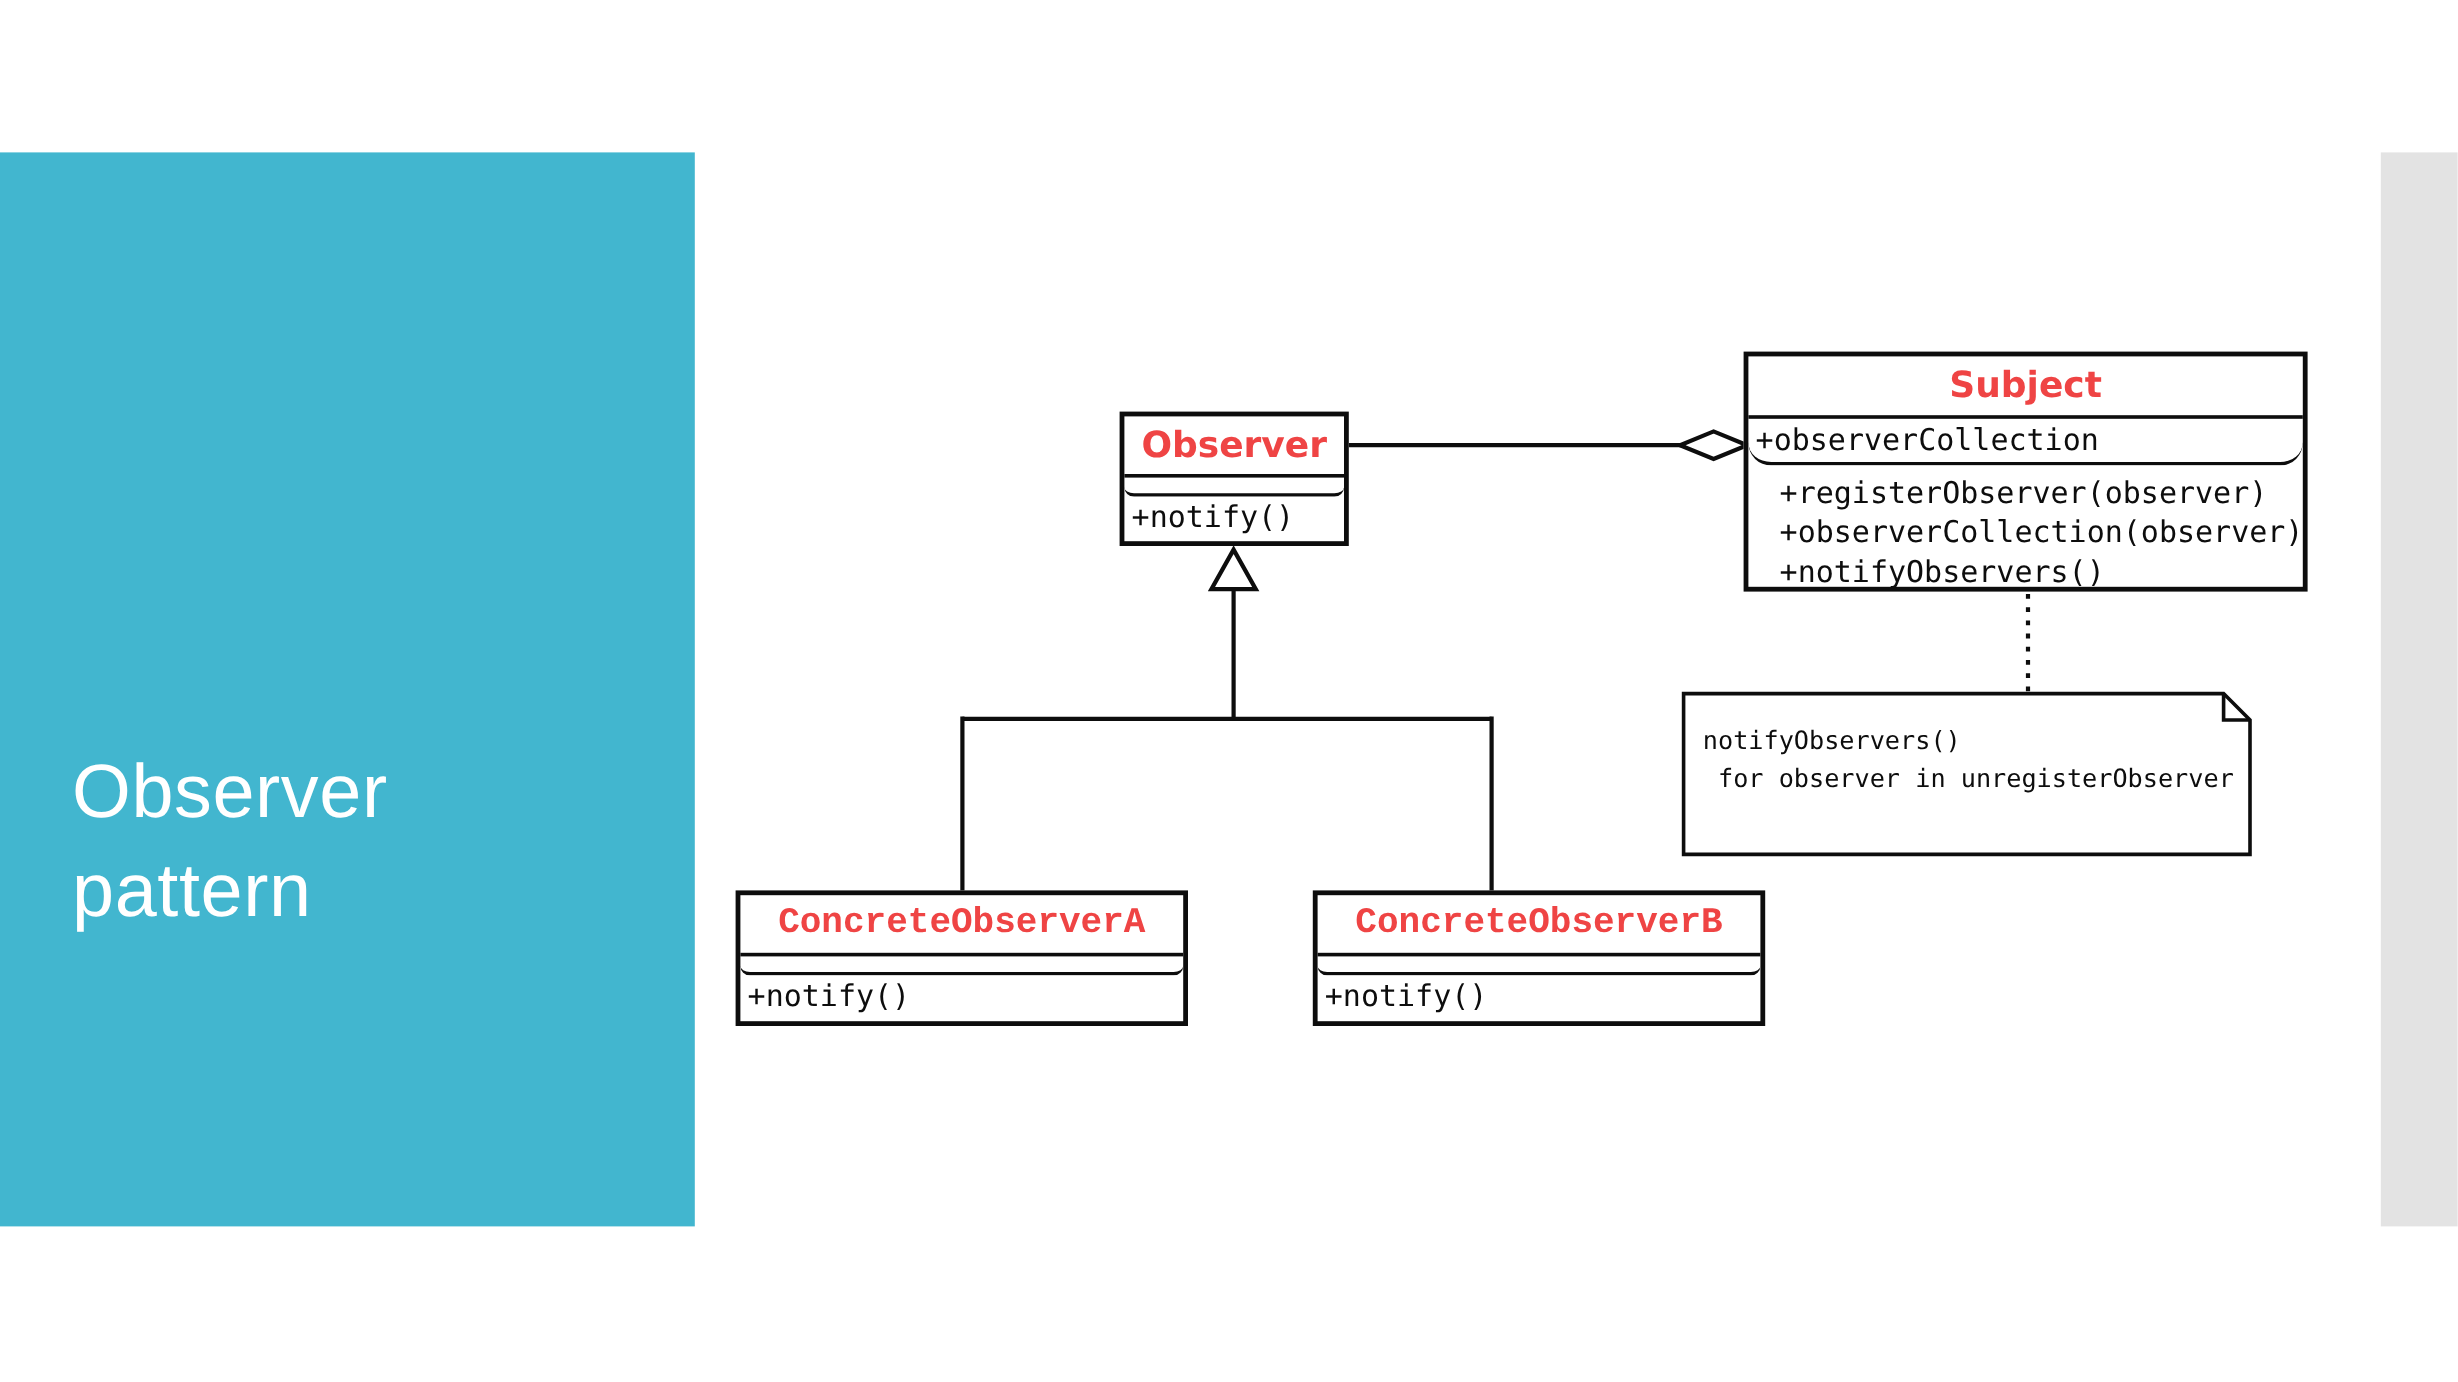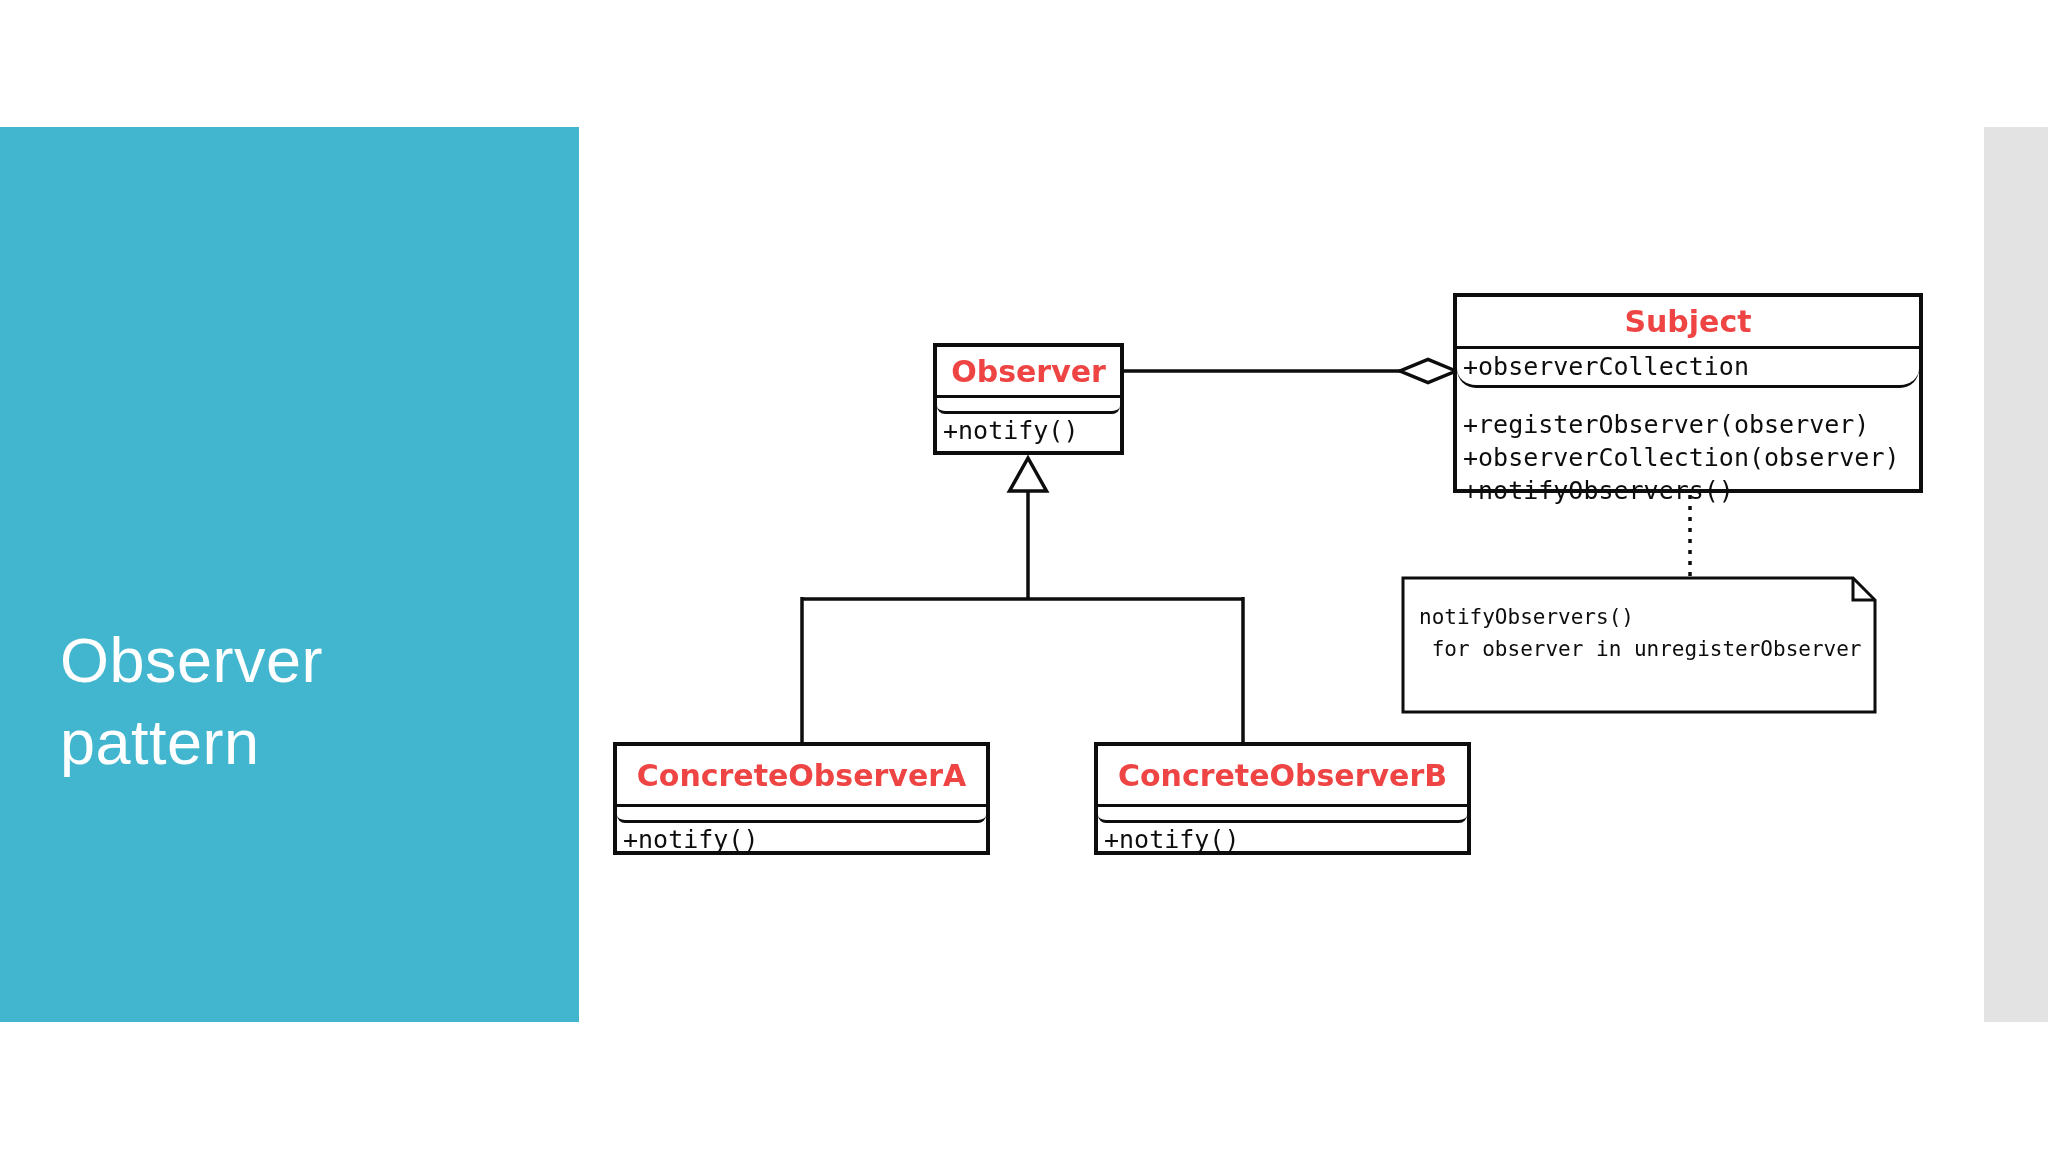--- a/index.html
+++ b/index.html
@@ -77,27 +77,27 @@
   .c-observer { left: 933px; top: 343px; width: 191px; height: 112px; }
   .c-observer .uml-name  { height: 51px; }
   .c-observer .uml-attrs { height: 16px; }
   .c-observer .uml-line  { line-height: 34px; }
 
   
   .c-subject { left: 1453px; top: 293px; width: 470px; height: 200px; }
   .c-subject .uml-name  { height: 52px; }
   .c-subject .uml-attrs { height: 39px; }
   .c-subject .uml-attrs .uml-line { line-height: 36px; }
-  .c-subject .uml-methods { padding-top: 20px; }
+  .c-subject .uml-methods { padding-top: 6px; margin-left: 20px; }
   .c-subject .uml-methods .uml-line { line-height: 33px; }
 
   
   .c-concrete-a { left: 613px;  top: 742px; width: 377px; height: 113px; }
   .c-concrete-b { left: 1053px; top: 742px; width: 377px; height: 113px; margin-left: 41px; }
-  .c-concrete-a .uml-name, .c-concrete-b .uml-name   { height: 61px; }
+  .c-concrete-a .uml-name, .c-concrete-b .uml-name   { height: 51px; font-family: Liberation Mono, monospace; }
   .c-concrete-a .uml-attrs, .c-concrete-b .uml-attrs { height: 16px; }
   .c-concrete-a .uml-line, .c-concrete-b .uml-line   { line-height: 34px; }
 
   
   .uml-note-text {
     position: absolute;
     left: 1403px; top: 578px;
     width: 416px; height: 134px;
     box-sizing: border-box;
     padding: 23px 0 0 16px;

